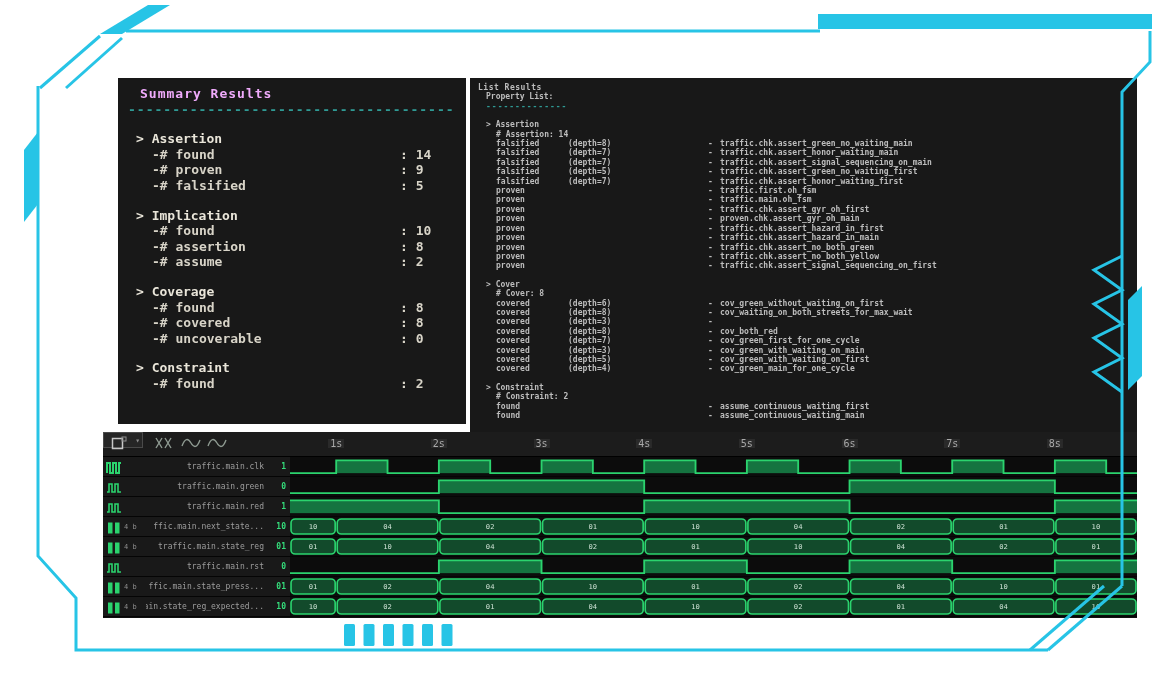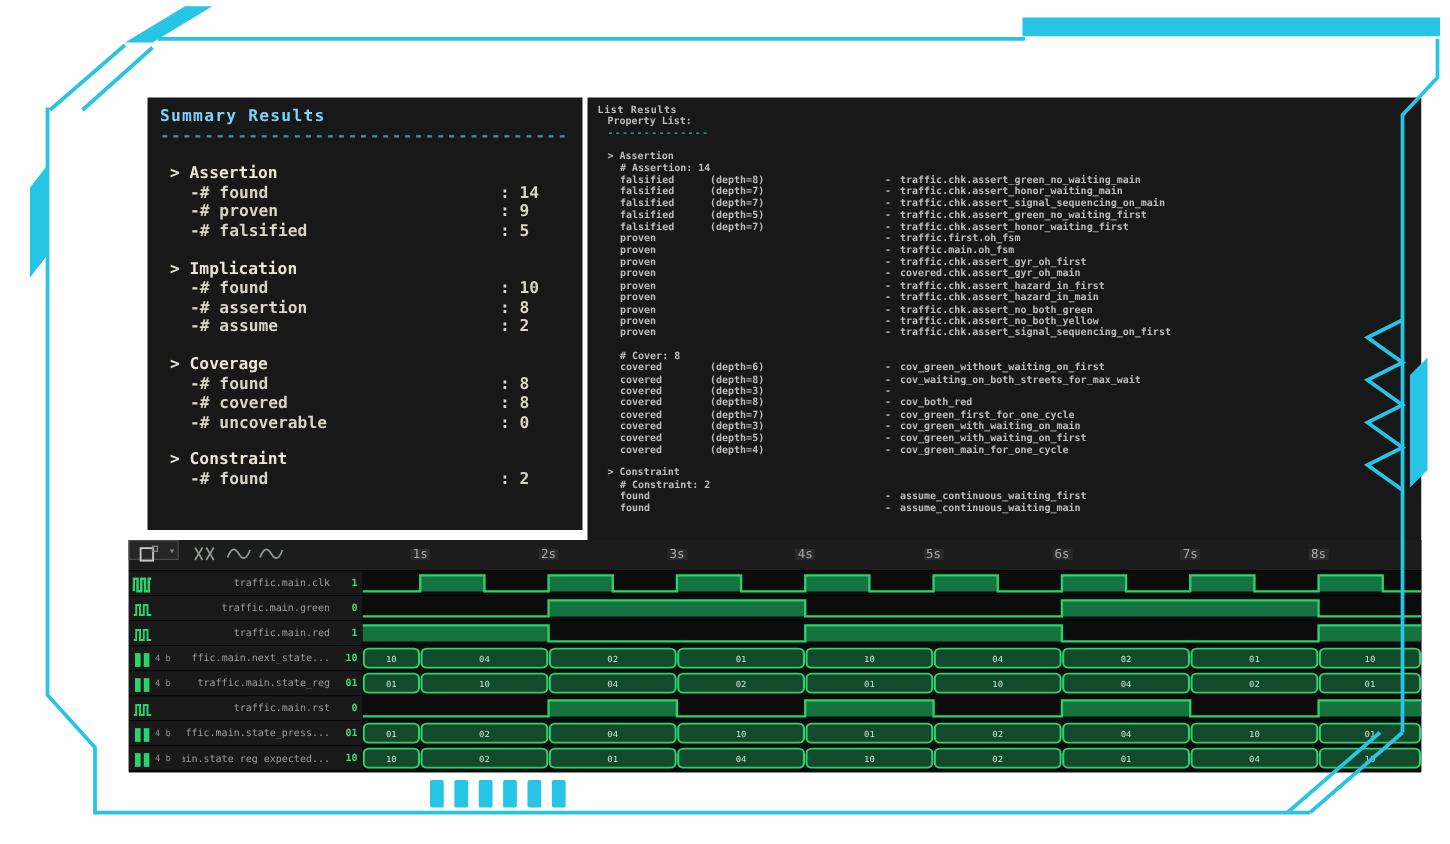--- a/index.html
+++ b/index.html
@@ -3,21 +3,21 @@
 <meta charset="utf-8">
 <style>
   html,body{margin:0;padding:0;}
   body{width:1160px;height:675px;position:relative;overflow:hidden;background:#ffffff;
        font-family:"DejaVu Sans Mono","Liberation Mono",monospace;}
 
   
   .term{position:absolute;background:#181818;color:#d8d4c8;box-sizing:border-box;}
   #summary-panel{left:118px;top:78px;width:348px;height:346px;padding:8px 10px;
                  font-size:13px;font-weight:bold;line-height:15.6px;}
-  .s-title{color:#7dd3fc;letter-spacing:1px;}
+  .s-title{color:#f0abfc;letter-spacing:1px;margin-left:12px;}
   .s-sub{padding-left:8px;color:#e9e5d9;letter-spacing:1px;}
   .t-dash{color:#2f9a94;letter-spacing:1px;overflow:hidden;white-space:nowrap;}
   .s-section{margin-top:14px;}
   .s-head{padding-left:8px;color:#e9e5d9;}
   .s-row{position:relative;padding-left:24px;color:#d8d4c8;}
   .s-val{position:absolute;left:272px;top:0;}
 
   #list-panel{left:470px;top:78px;width:667px;height:444px;padding:5px 8px;
               font-size:8px;font-weight:bold;line-height:9.4px;color:#bdbdbd;}
   .l-title{letter-spacing:0.5px;}
@@ -138,21 +138,21 @@
         <div class="l-item">
           <span>proven</span>
           <span></span>
           <span>-</span>
           <span>traffic.chk.assert_gyr_oh_first</span>
         </div>
         <div class="l-item">
           <span>proven</span>
           <span></span>
           <span>-</span>
-          <span>covered.chk.assert_gyr_oh_main</span>
+          <span>proven.chk.assert_gyr_oh_main</span>
         </div>
         <div class="l-item">
           <span>proven</span>
           <span></span>
           <span>-</span>
           <span>traffic.chk.assert_hazard_in_first</span>
         </div>
         <div class="l-item">
           <span>proven</span>
           <span></span>
@@ -172,20 +172,21 @@
           <span>traffic.chk.assert_no_both_yellow</span>
         </div>
         <div class="l-item">
           <span>proven</span>
           <span></span>
           <span>-</span>
           <span>traffic.chk.assert_signal_sequencing_on_first</span>
         </div>
       </div>
       <div class="l-group">
+        <div class="l-ghead">&gt; Cover</div>
         <div class="l-gcount"># Cover: 8</div>
         <div class="l-item">
           <span>covered</span>
           <span>(depth=6)</span>
           <span>-</span>
           <span>cov_green_without_waiting_on_first</span>
         </div>
         <div class="l-item">
           <span>covered</span>
           <span>(depth=8)</span>

